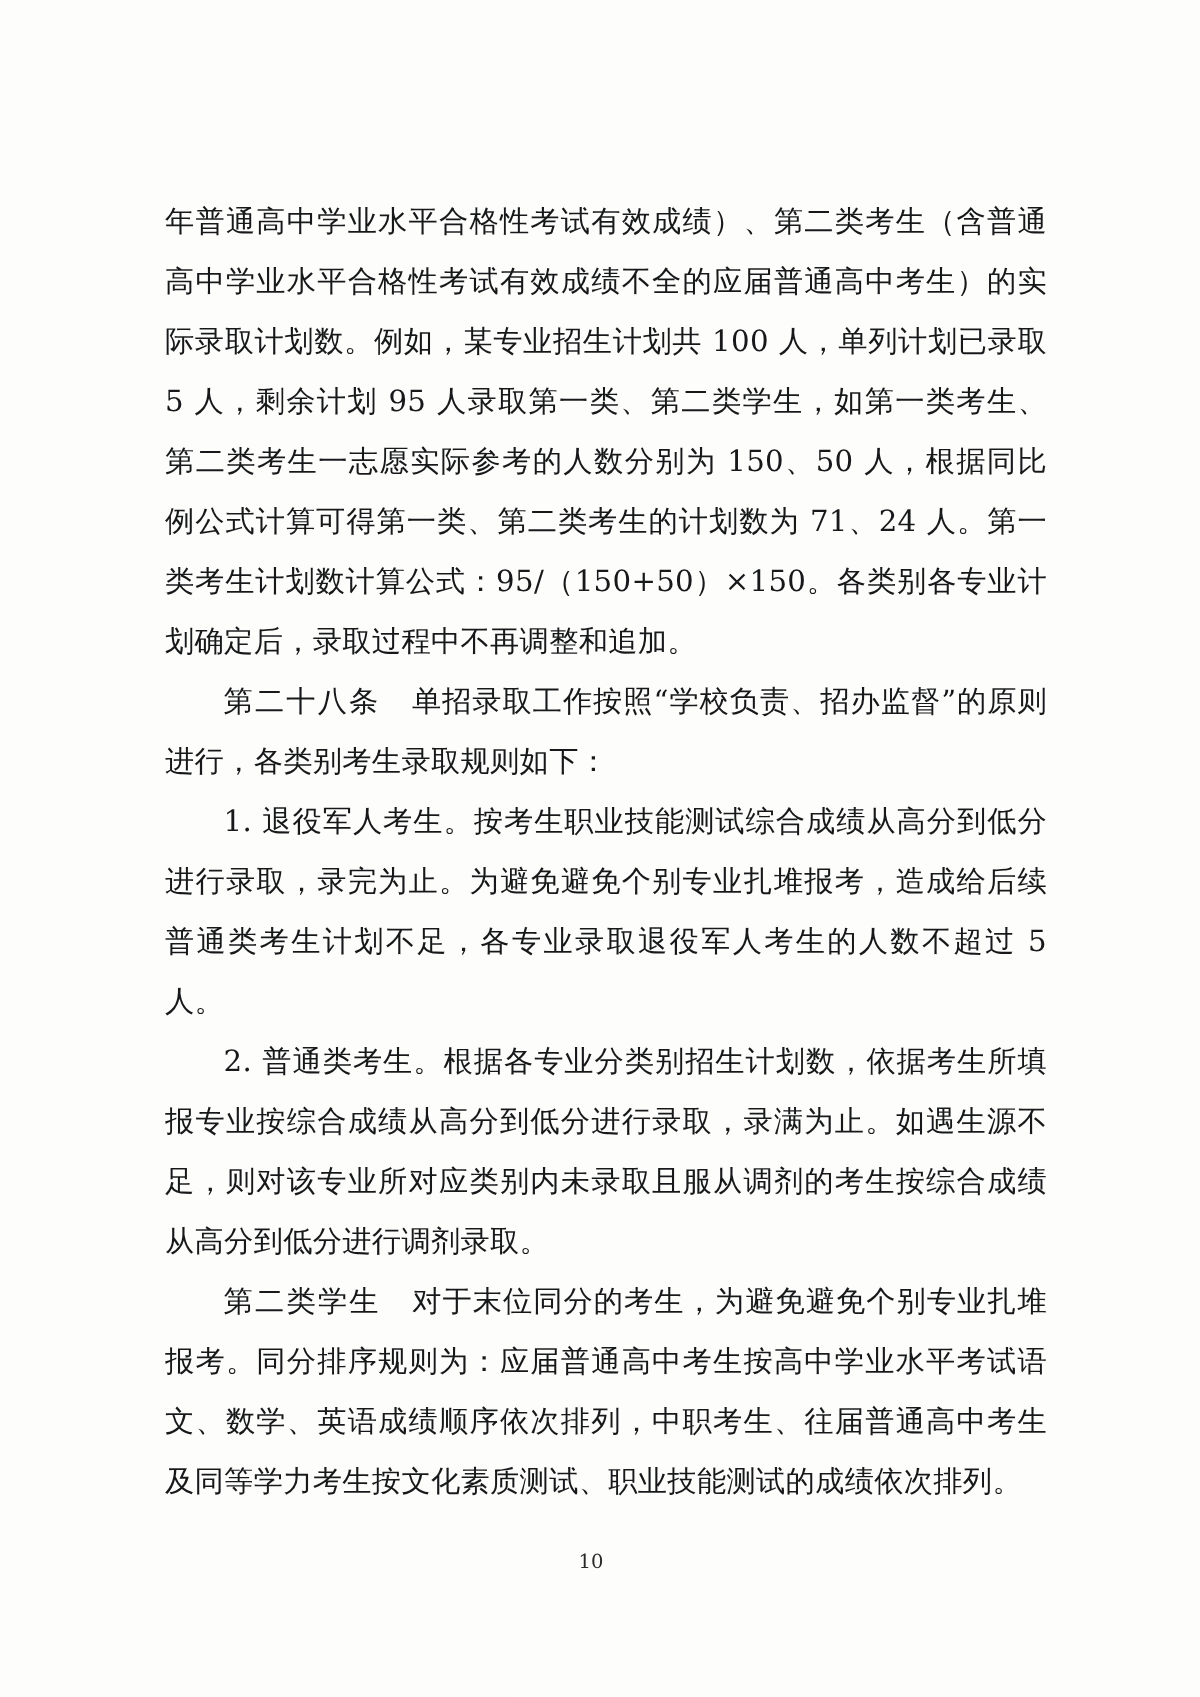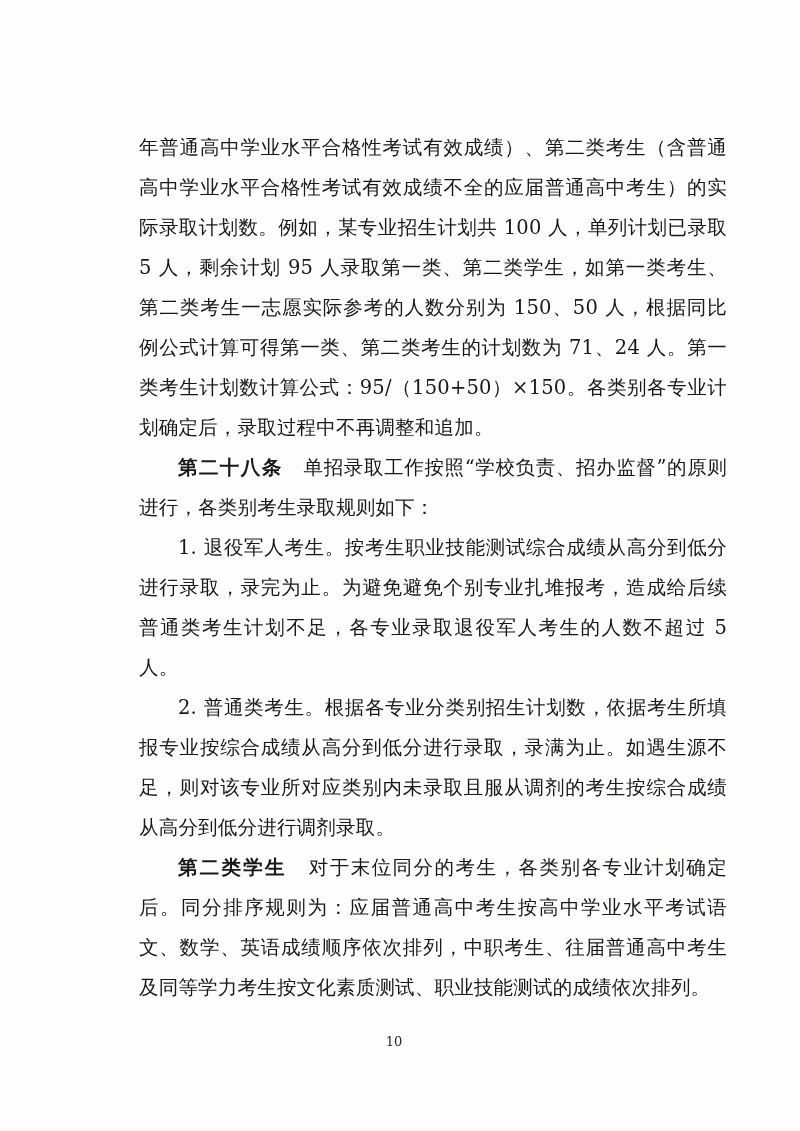--- a/index.html
+++ b/index.html
@@ -20,39 +20,38 @@
     left: 0; top: 0;
     width: 800px;
     height: 1131px;
     background: #fdfdfb;
   }
   .content {
     position: absolute;
     left: 110px;
     top: 128px;
     width: 588px;
-    margin-left: 29px;
   }
   .para {
     font-size: 19.5px;
     line-height: 40px;
     text-align: justify;
     text-justify: inter-ideograph;
     letter-spacing: 0.2px;
     margin: 0;
     color: #16181a;
   }
   .para.indent {
     text-indent: 39px;
   }
   .para.cont {
     text-indent: 0;
   }
   .bold-head {
-    font-weight: bold;
+    font-weight: normal;
     letter-spacing: 1px;
   }
   .footer {
     position: absolute;
     left: 0;
     top: 1034px;
     width: 788px;
     text-align: center;
     font-size: 13px;
     color: #2a2a2a;
@@ -66,18 +65,18 @@
   <div class="content">
 
     <p class="para cont">年普通高中学业水平合格性考试有效成绩）、第二类考生（含普通高中学业水平合格性考试有效成绩不全的应届普通高中考生）的实际录取计划数。例如，某专业招生计划共 100 人，单列计划已录取 5 人，剩余计划 95 人录取第一类、第二类学生，如第一类考生、第二类考生一志愿实际参考的人数分别为 150、50 人，根据同比例公式计算可得第一类、第二类考生的计划数为 71、24 人。第一类考生计划数计算公式：95/（150+50）×150。各类别各专业计划确定后，录取过程中不再调整和追加。</p>
 
     <p class="para indent"><span class="bold-head">第二十八条 </span><span>单招录取工作按照“学校负责、招办监督”的原则进行，各类别考生录取规则如下：</span></p>
 
     <p class="para indent">1. 退役军人考生。按考生职业技能测试综合成绩从高分到低分进行录取，录完为止。为避免避免个别专业扎堆报考，造成给后续普通类考生计划不足，各专业录取退役军人考生的人数不超过 5 人。</p>
 
     <p class="para indent">2. 普通类考生。根据各专业分类别招生计划数，依据考生所填报专业按综合成绩从高分到低分进行录取，录满为止。如遇生源不足，则对该专业所对应类别内未录取且服从调剂的考生按综合成绩从高分到低分进行调剂录取。</p>
 
-    <p class="para indent"><span class="bold-head">第二类学生 </span><span>对于末位同分的考生，各类别各专业计划确定后。同分排序规则为：应届普通高中考生按高中学业水平考试语文、数学、英语成绩顺序依次排列，中职考生、往届普通高中考生及同等学力考生按文化素质测试、职业技能测试的成绩依次排列。</span></p>
+    <p class="para indent"><span class="bold-head">第二类学生 </span><span>对于末位同分的考生，为避免避免个别专业扎堆报考。同分排序规则为：应届普通高中考生按高中学业水平考试语文、数学、英语成绩顺序依次排列，中职考生、往届普通高中考生及同等学力考生按文化素质测试、职业技能测试的成绩依次排列。</span></p>
 
   </div>
 
   <div class="footer">10</div>
 </div>
 
 </body></html>

